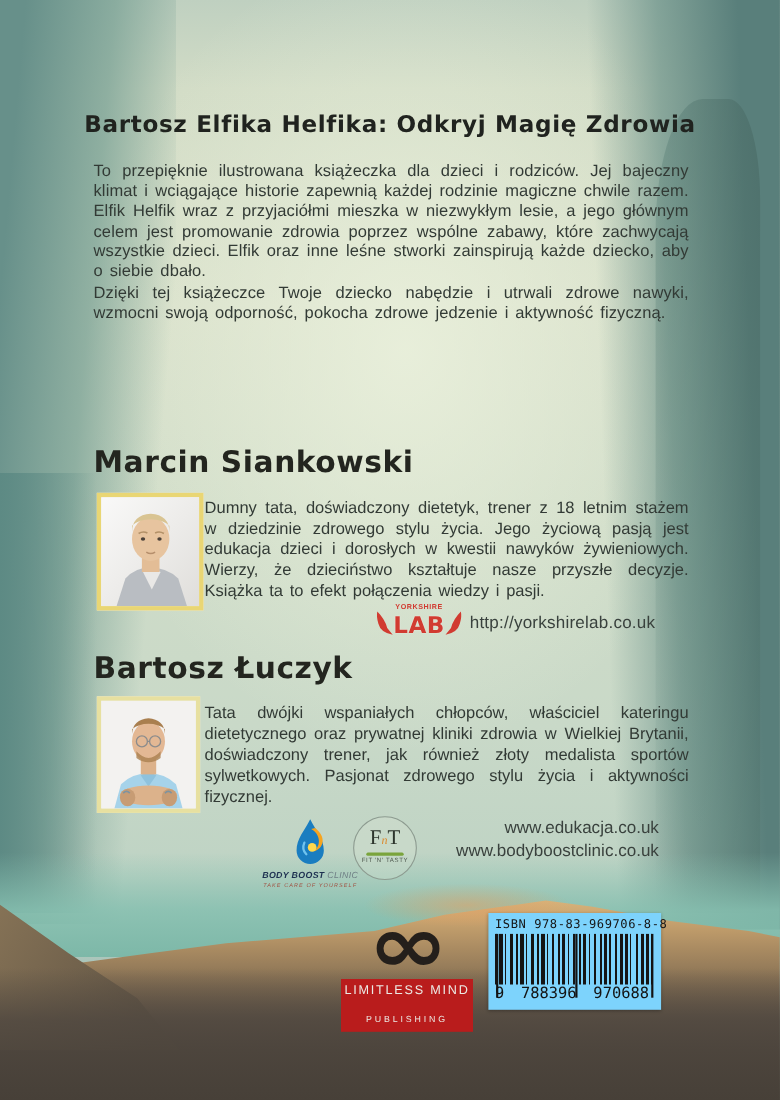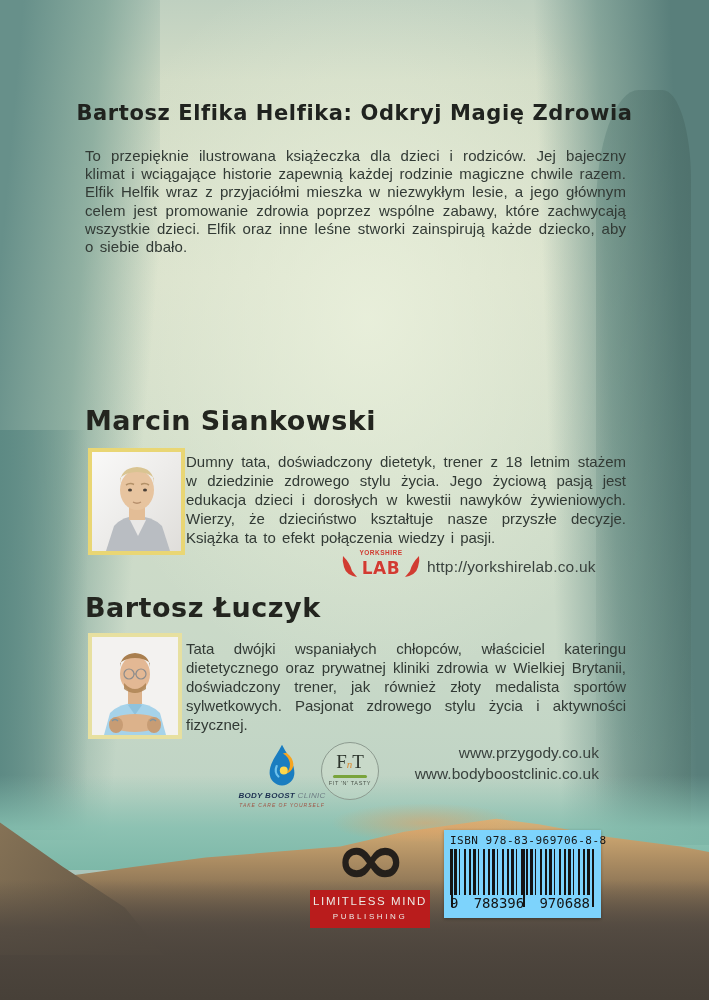--- a/index.html
+++ b/index.html
@@ -51,21 +51,21 @@
   .photo{position:absolute;border:4px solid #e9d674;background:#f1f0ee;box-sizing:border-box;}
   .photo-marcin{left:88px;top:448px;width:97px;height:107px;}
   .photo-bartosz{left:88px;top:633px;width:94px;height:106px;border-color:#e7e0a0;}
   .photo svg{display:block;width:100%;height:100%;}
 
   
   .ylab{position:absolute;left:344px;top:549px;width:74px;height:37px;text-align:center;}
   .ylab .horn{position:absolute;top:6px;width:16px;height:24px;}
   .horn-l{left:-2px;} .horn-r{right:-2px;transform:scaleX(-1);}
   .ylab-top{font-size:6.5px;font-weight:800;color:#d13b31;letter-spacing:.5px;line-height:8px;}
-  .ylab-main{font-family:"DejaVu Sans",sans-serif;font-size:17px;font-weight:800;color:#d13b31;line-height:22px;letter-spacing:.5px;text-shadow:0 0 1px #fff;}
+  .ylab-main{font-family:"DejaVu Sans",sans-serif;font-size:21px;font-weight:800;color:#d13b31;line-height:22px;letter-spacing:.5px;text-shadow:0 0 1px #fff;}
   .ylab-url{position:absolute;left:427px;top:558px;width:170px;font-size:15.5px;color:#39413d;letter-spacing:.2px;}
 
   
   .bboost{position:absolute;left:238px;top:743px;width:88px;text-align:center;font-style:italic;}
   .bboost svg{width:36px;height:46px;display:block;margin:0 auto;}
   .bboost-name{font-size:8px;letter-spacing:.3px;color:#1d3050;font-weight:700;margin-top:2px;}
   .bboost-name .lite{color:#6f7f85;font-weight:400;}
   .bboost-tag{font-size:5px;letter-spacing:1px;color:#a05444;margin-top:2px;}
   .fnt{position:absolute;left:321px;top:742px;width:58px;height:58px;border:1.5px solid #8d9b90;
     border-radius:50%;box-sizing:border-box;text-align:center;background:rgba(222,232,216,.25);}
@@ -75,21 +75,21 @@
   .fnt-label{font-size:5.5px;letter-spacing:.6px;color:#4c564c;}
   .urls{position:absolute;right:110px;top:742px;width:300px;text-align:right;
     font-size:15.5px;line-height:21px;color:#39413d;}
 
   
   .pub{position:absolute;left:310px;top:822px;width:120px;text-align:center;}
   .pub-inf{font-family:"DejaVu Sans",sans-serif;font-size:88px;font-weight:700;color:#241f1b;
     line-height:74px;transform:scaleY(.82);letter-spacing:-2px;}
   .pub-box{margin-top:-6px;background:#b91c1c;color:#ece9e4;padding:5px 2px 6px;}
   .pub-name{font-size:11.5px;letter-spacing:1.6px;line-height:13px;}
-  .pub-sub{font-size:8px;letter-spacing:2.6px;line-height:10px;margin-top:4px;}
+  .pub-sub{font-size:8px;letter-spacing:2.6px;line-height:10px;margin-top:14px;}
 
   
   .isbn{position:absolute;left:444px;top:830px;width:157px;height:88px;background:#7dd3fc;
     box-sizing:border-box;padding:4px 6px 0;box-shadow:0 1px 3px rgba(0,0,0,.3);}
   .isbn-label{font-family:"DejaVu Sans Mono",monospace;font-size:11px;letter-spacing:.5px;
     color:#151515;text-align:center;white-space:nowrap;}
   .bars{position:relative;height:46px;margin-top:2px;
     background:repeating-linear-gradient(90deg,#141414 0 2px,transparent 2px 4px,#141414 4px 7px,transparent 7px 9px,#141414 9px 10px,transparent 10px 14px,#141414 14px 16px,transparent 16px 19px);}
   .guard{position:absolute;top:0;width:2px;height:58px;background:#141414;}
   .g1{left:1px;} .g2{left:50%;} .g3{right:1px;}
@@ -112,20 +112,21 @@
   <div class="bottom-scene" data-interactable="false">
     <div class="sky" data-interactable="false"></div>
     <div class="rocks" data-interactable="false"></div>
     <div class="rock-glow" data-interactable="false"></div>
     <div class="rock-left" data-interactable="false"></div>
     <div class="ground-dark" data-interactable="false"></div>
   </div>
 
   <div class="title" data-interactable="false">Bartosz Elfika Helfika: Odkryj Magię Zdrowia</div>
   <div class="para p1" data-interactable="false">To przepięknie ilustrowana książeczka dla dzieci i rodziców. Jej bajeczny klimat i wciągające historie zapewnią każdej rodzinie magiczne chwile razem. Elfik Helfik wraz z przyjaciółmi mieszka w niezwykłym lesie, a jego głównym celem jest promowanie zdrowia poprzez wspólne zabawy, które zachwycają wszystkie dzieci. Elfik oraz inne leśne stworki zainspirują każde dziecko, aby o siebie dbało.</div>
+  <div class="para p2" data-interactable="false">Dzięki tej książeczce Twoje dziecko nabędzie i utrwali zdrowe nawyki, wzmocni swoją odporność, pokocha zdrowe jedzenie i aktywność fizyczną.</div>
 
   <div class="author-name name-marcin" data-interactable="false">Marcin Siankowski</div>
   <div class="photo photo-marcin" data-interactable="false">
     <svg viewBox="0 0 89 99" data-interactable="false">
       <rect width="89" height="99" fill="#f0efed"></rect>
       <rect width="89" height="99" fill="url(#gmr)"></rect>
       <defs>
           <linearGradient id="gmr" x1="0" y1="0" x2="1" y2="1">
         <stop offset="0" stop-color="#ffffff" stop-opacity=".6"></stop>
             <stop offset="1" stop-color="#d8d6d2" stop-opacity=".7"></stop>
@@ -194,21 +195,21 @@
 
   <div class="fnt" data-interactable="false">
     <div class="fnt-letters" data-interactable="false">
       <span data-interactable="false">F</span><span class="n" data-interactable="false">n</span><span data-interactable="false">T</span>
     </div>
     <div class="fnt-bar" data-interactable="false"></div>
     <div class="fnt-label" data-interactable="false">FIT 'N' TASTY</div>
   </div>
 
   <div class="urls" data-interactable="false">
-    <div data-interactable="false">www.przygody.co.uk</div>
+    <div data-interactable="false">www.edukacja.co.uk</div>
     <div data-interactable="false">www.bodyboostclinic.co.uk</div>
   </div>
 
   <div class="pub" data-interactable="false">
     <div class="pub-inf" data-interactable="false">∞</div>
     <div class="pub-box" data-interactable="false">
       <div class="pub-name" data-interactable="false">LIMITLESS MIND</div>
       <div class="pub-sub" data-interactable="false">PUBLISHING</div>
     </div>
   </div>

